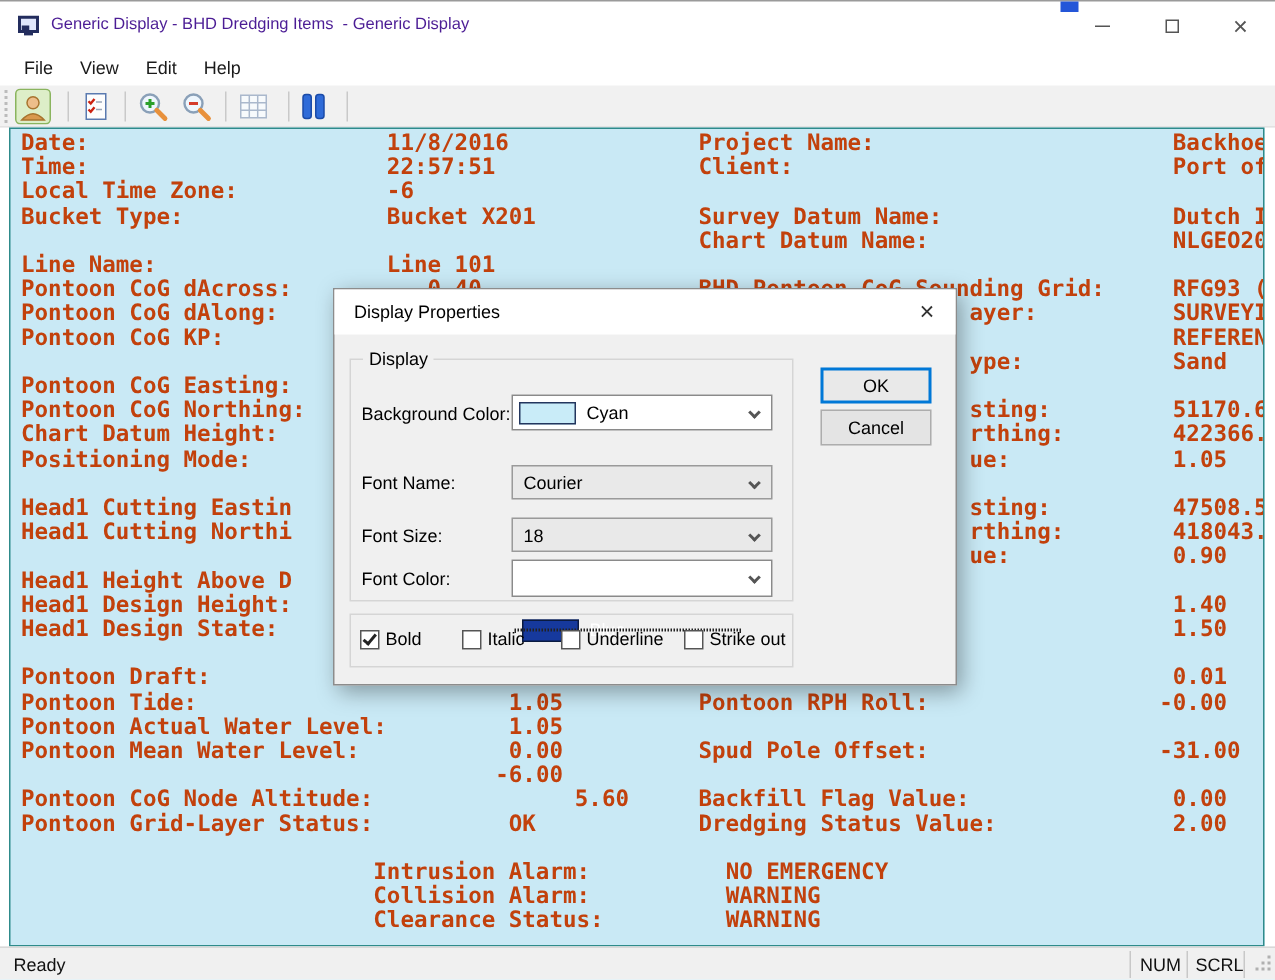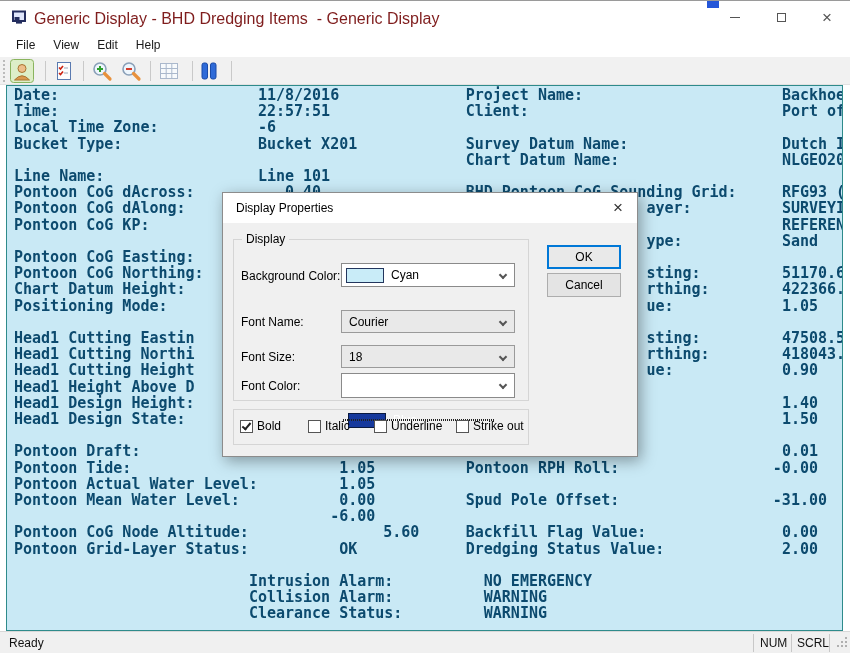--- a/index.html
+++ b/index.html
@@ -2,21 +2,21 @@
 <html><head>
 <meta charset="utf-8">
 <style>
   *{margin:0;padding:0;box-sizing:border-box}
   html,body{width:850px;height:653px}
   body{position:relative;font-family:"Liberation Sans",sans-serif;background:#fff;overflow:hidden}
 
   
   .titlebar{position:absolute;left:0;top:0;width:850px;height:32px;background:#fff;border-top:1px solid #9a9a9a}
   .app-icon{position:absolute;left:11px;top:8px;width:16px;height:16px}
-  .title-text{position:absolute;left:34px;top:9px;font-size:16px;color:#7f1d1d;white-space:pre}
+  .title-text{position:absolute;left:34px;top:9px;font-size:11px;color:#4c1d95;white-space:pre}
   .winbtns{position:absolute;right:0;top:1px;height:31px;display:flex}
   .winbtn{width:46px;height:31px;display:flex;align-items:center;justify-content:center}
   .min-glyph{width:10px;height:1px;background:#555}
   .max-glyph{width:9px;height:9px;border:1px solid #555}
   .close-glyph{font-size:17px;line-height:1;color:#555}
   .artifact{position:absolute;left:707px;top:0;width:12px;height:7px;background:#2456d8}
 
   .menubar{position:absolute;left:0;top:32px;width:850px;height:25px;background:#fff;display:flex;align-items:center;padding-left:7px}
   .menu-item{font-size:12px;color:#1a1a1a;padding:3px 9px}
 
@@ -149,21 +149,21 @@
   <div class="tb-btn" style="left:196px">
     <svg width="22" height="22" viewBox="0 0 22 22">
       <rect x="4" y="3" width="5.5" height="16" rx="2" fill="#2f6bd8" stroke="#1b4ba8"></rect>
       <rect x="12.5" y="3" width="5.5" height="16" rx="2" fill="#2f6bd8" stroke="#1b4ba8"></rect>
     </svg>
   </div>
   <div class="tb-sep" style="left:231px"></div>
 </div>
 
 <div class="display" style="background: rgb(201, 233, 245);">
-  <div style="position: absolute; inset: 0px; color: #0c4a6e;">
+  <div style="position: absolute; inset: 0px; color: #c2410c;">
       <span class="dseg" style="left: 7px; top: 2px;">Date:</span>
       <span class="dseg" style="left: 250.918px; top: 2px;">11/8/2016</span>
       <span class="dseg" style="left: 458.7px; top: 2px;">Project Name:</span>
       <span class="dseg" style="left: 774.89px; top: 2px;">Backhoe</span>
       <span class="dseg" style="left: 7px; top: 18.2px;">Time:</span>
       <span class="dseg" style="left: 250.918px; top: 18.2px;">22:57:51</span>
       <span class="dseg" style="left: 458.7px; top: 18.2px;">Client:</span>
       <span class="dseg" style="left: 774.89px; top: 18.2px;">Port of</span>
       <span class="dseg" style="left: 7px; top: 34.4px;">Local Time Zone:</span>
       <span class="dseg" style="left: 250.918px; top: 34.4px;">-6</span>
@@ -195,21 +195,20 @@
       <span class="dseg" style="left: 774.89px; top: 196.4px;">422366.</span>
       <span class="dseg" style="left: 7px; top: 212.6px;">Positioning Mode:</span>
       <span class="dseg" style="left: 639.38px; top: 212.6px;">ue:</span>
       <span class="dseg" style="left: 774.89px; top: 212.6px;">1.05</span>
       <span class="dseg" style="left: 7px; top: 245px;">Head1 Cutting Eastin</span>
       <span class="dseg" style="left: 639.38px; top: 245px;">sting:</span>
       <span class="dseg" style="left: 774.89px; top: 245px;">47508.5</span>
       <span class="dseg" style="left: 7px; top: 261.2px;">Head1 Cutting Northi</span>
       <span class="dseg" style="left: 639.38px; top: 261.2px;">rthing:</span>
       <span class="dseg" style="left: 774.89px; top: 261.2px;">418043.</span>
-      <span class="dseg" style="left: 7px; top: 277.4px;">Head1 Cutting Height</span>
       <span class="dseg" style="left: 639.38px; top: 277.4px;">ue:</span>
       <span class="dseg" style="left: 774.89px; top: 277.4px;">0.90</span>
       <span class="dseg" style="left: 7px; top: 293.6px;">Head1 Height Above D</span>
       <span class="dseg" style="left: 7px; top: 309.8px;">Head1 Design Height:</span>
       <span class="dseg" style="left: 774.89px; top: 309.8px;">1.40</span>
       <span class="dseg" style="left: 7px; top: 326px;">Head1 Design State:</span>
       <span class="dseg" style="left: 774.89px; top: 326px;">1.50</span>
       <span class="dseg" style="left: 7px; top: 358.4px;">Pontoon Draft:</span>
       <span class="dseg" style="left: 774.89px; top: 358.4px;">0.01</span>
       <span class="dseg" style="left: 7px; top: 374.6px;">Pontoon Tide:</span>

